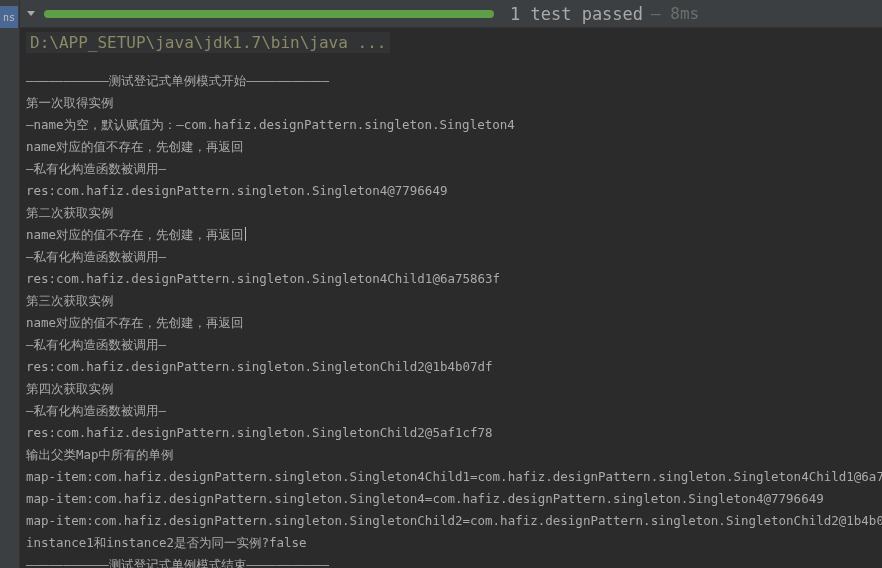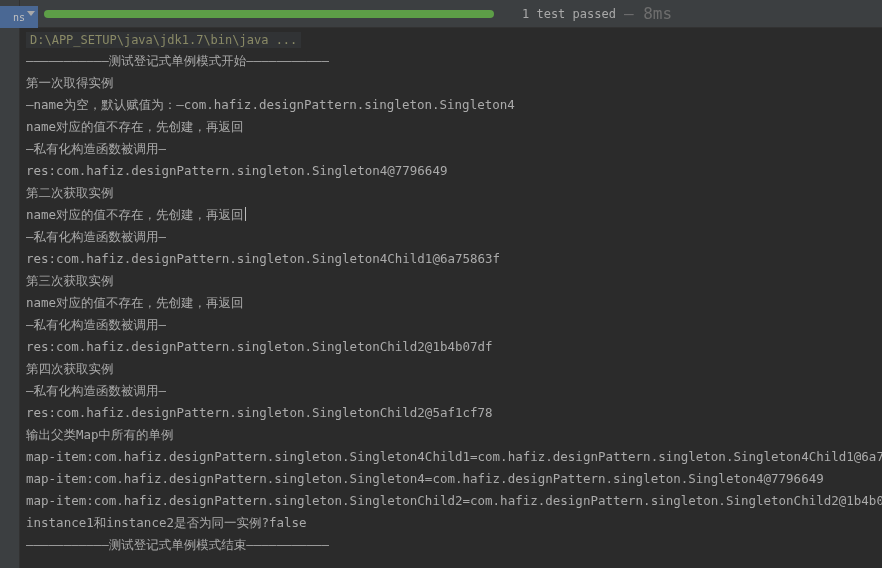--- a/index.html
+++ b/index.html
@@ -17,21 +17,21 @@
   width: 20px;
   background: #3c3f41;
   border-right: 1px solid #323232;
   flex-shrink: 0;
   position: relative;
 }
 .gutter-tab {
   position: absolute;
   top: 6px;
   left: 0;
-  width: 38px;
+  width: 18px;
   height: 22px;
   background: #4a6894;
   color: #c0c0c0;
   font-size: 10px;
   display: flex;
   align-items: center;
   justify-content: center;
 }
 .main {
   flex: 1;
@@ -71,41 +71,41 @@
   border-radius: 4px;
   overflow: hidden;
 }
 .progress-fill {
   width: 100%;
   height: 100%;
   background: #5d9e47;
 }
 .status-text {
   color: #a9a9a9;
-  font-size: 12px;
-  margin-left: 20px;
+  font-size: 17px;
+  margin-left: 8px;
 }
 .status-time {
   color: #6e6e6e;
   font-size: 16px;
 }
 .console-area {
   flex: 1;
   background: #2b2b2b;
   padding: 4px 6px;
   overflow: hidden;
 }
 .cmd-line {
   color: #8a8a66;
   background: #313335;
   display: inline-block;
   padding: 1px 4px;
   font-family: Consolas, monospace;
-  font-size: 12px;
-  margin-bottom: 2px;
+  font-size: 16px;
+  margin-bottom: 17px;
 }
 .console-line {
   color: #aaaaaa;
   font-family: "SimSun", Consolas, monospace;
   font-size: 12.5px;
   line-height: 22px;
   white-space: nowrap;
 }
 .cursor-line {
   position: relative;

